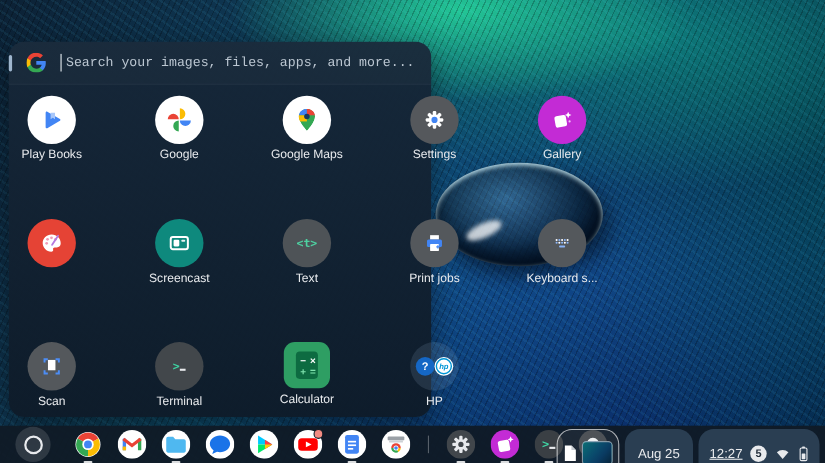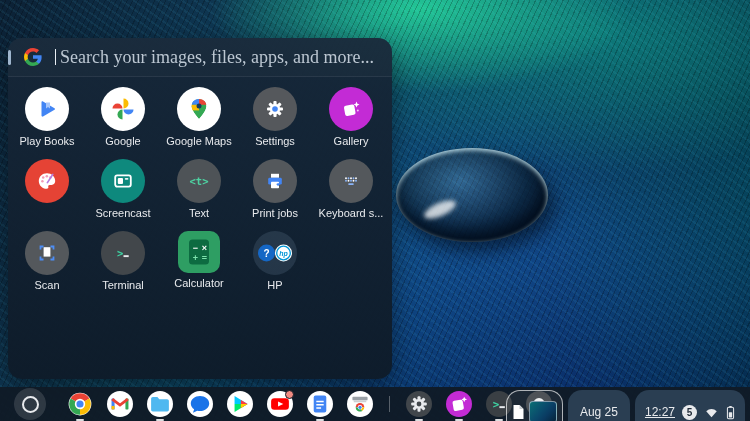--- a/index.html
+++ b/index.html
@@ -27,25 +27,25 @@
 
   
   .launcher{position:absolute;left:8px;top:38px;width:384px;height:341px;border-radius:14px;
     background:linear-gradient(180deg, rgba(22,39,57,.97), rgba(14,27,41,.97));
     box-shadow:0 8px 24px rgba(0,0,0,.45);}
   .search-row{position:relative;height:38px;display:flex;align-items:center;padding-left:16px;
     border-bottom:1px solid rgba(255,255,255,.07);border-radius:14px 14px 0 0;background:rgba(255,255,255,.02);}
   .page-ind{position:absolute;left:0;top:12px;width:3px;height:15px;border-radius:2px;background:#9fb6ce;}
   .glogo{width:18px;height:18px;margin-right:13px;flex:none;}
   .caret{width:1px;height:16px;background:#e8eef4;margin-right:2px;flex:none;}
-  .search-input{flex:1;background:transparent;border:none;outline:none;color:#e8eaed;font-size:18px;
-    font-family:Liberation Serif, serif;}
+  .search-input{flex:1;background:transparent;border:none;outline:none;color:#e8eaed;font-size:12px;
+    font-family:Liberation Mono, monospace;}
   .search-input::placeholder{color:#bcc7d2;opacity:1;}
 
-  .apps{display:grid;grid-template-columns:repeat(5,76px);grid-auto-rows:72px;padding-left:1px;}
+  .apps{display:grid;grid-template-columns:repeat(5,76px);grid-auto-rows:72px;padding-left:1px;gap:40px;}
   .tile{height:72px;box-sizing:border-box;padding-top:10px;display:flex;flex-direction:column;align-items:center;gap:4px;cursor:default;}
   .ic{width:44px;height:44px;border-radius:50%;display:flex;align-items:center;justify-content:center;flex:none;}
   .ic.sq{border-radius:10px;}
   .app-label{font-size:11px;color:#e8eaed;line-height:13px;white-space:nowrap;}
 
   
   .shelf{position:absolute;left:0;right:0;bottom:0;height:34px;background:rgba(16,26,38,.95);
     display:flex;align-items:center;}
   .launcher-btn{position:absolute;left:14px;top:1px;width:32px;height:32px;border-radius:50%;
     background:rgba(255,255,255,.13);display:flex;align-items:center;justify-content:center;}

